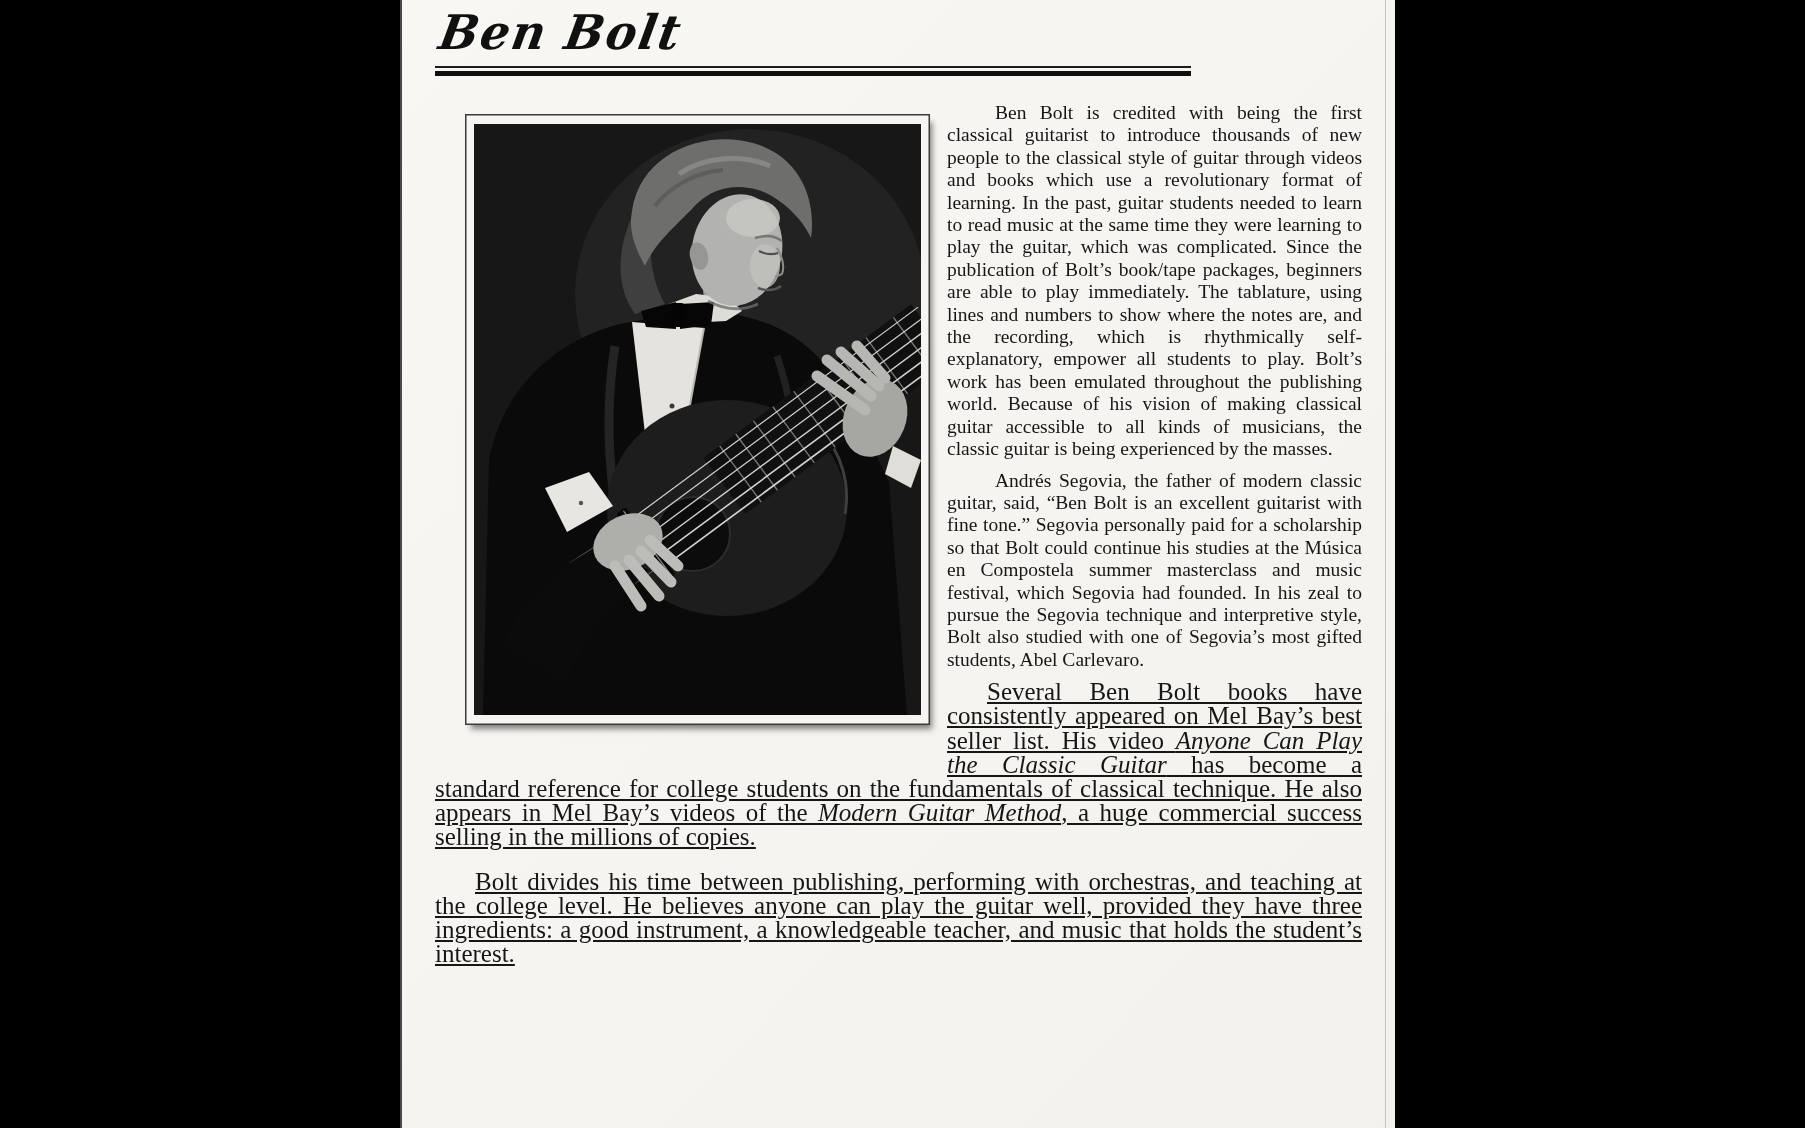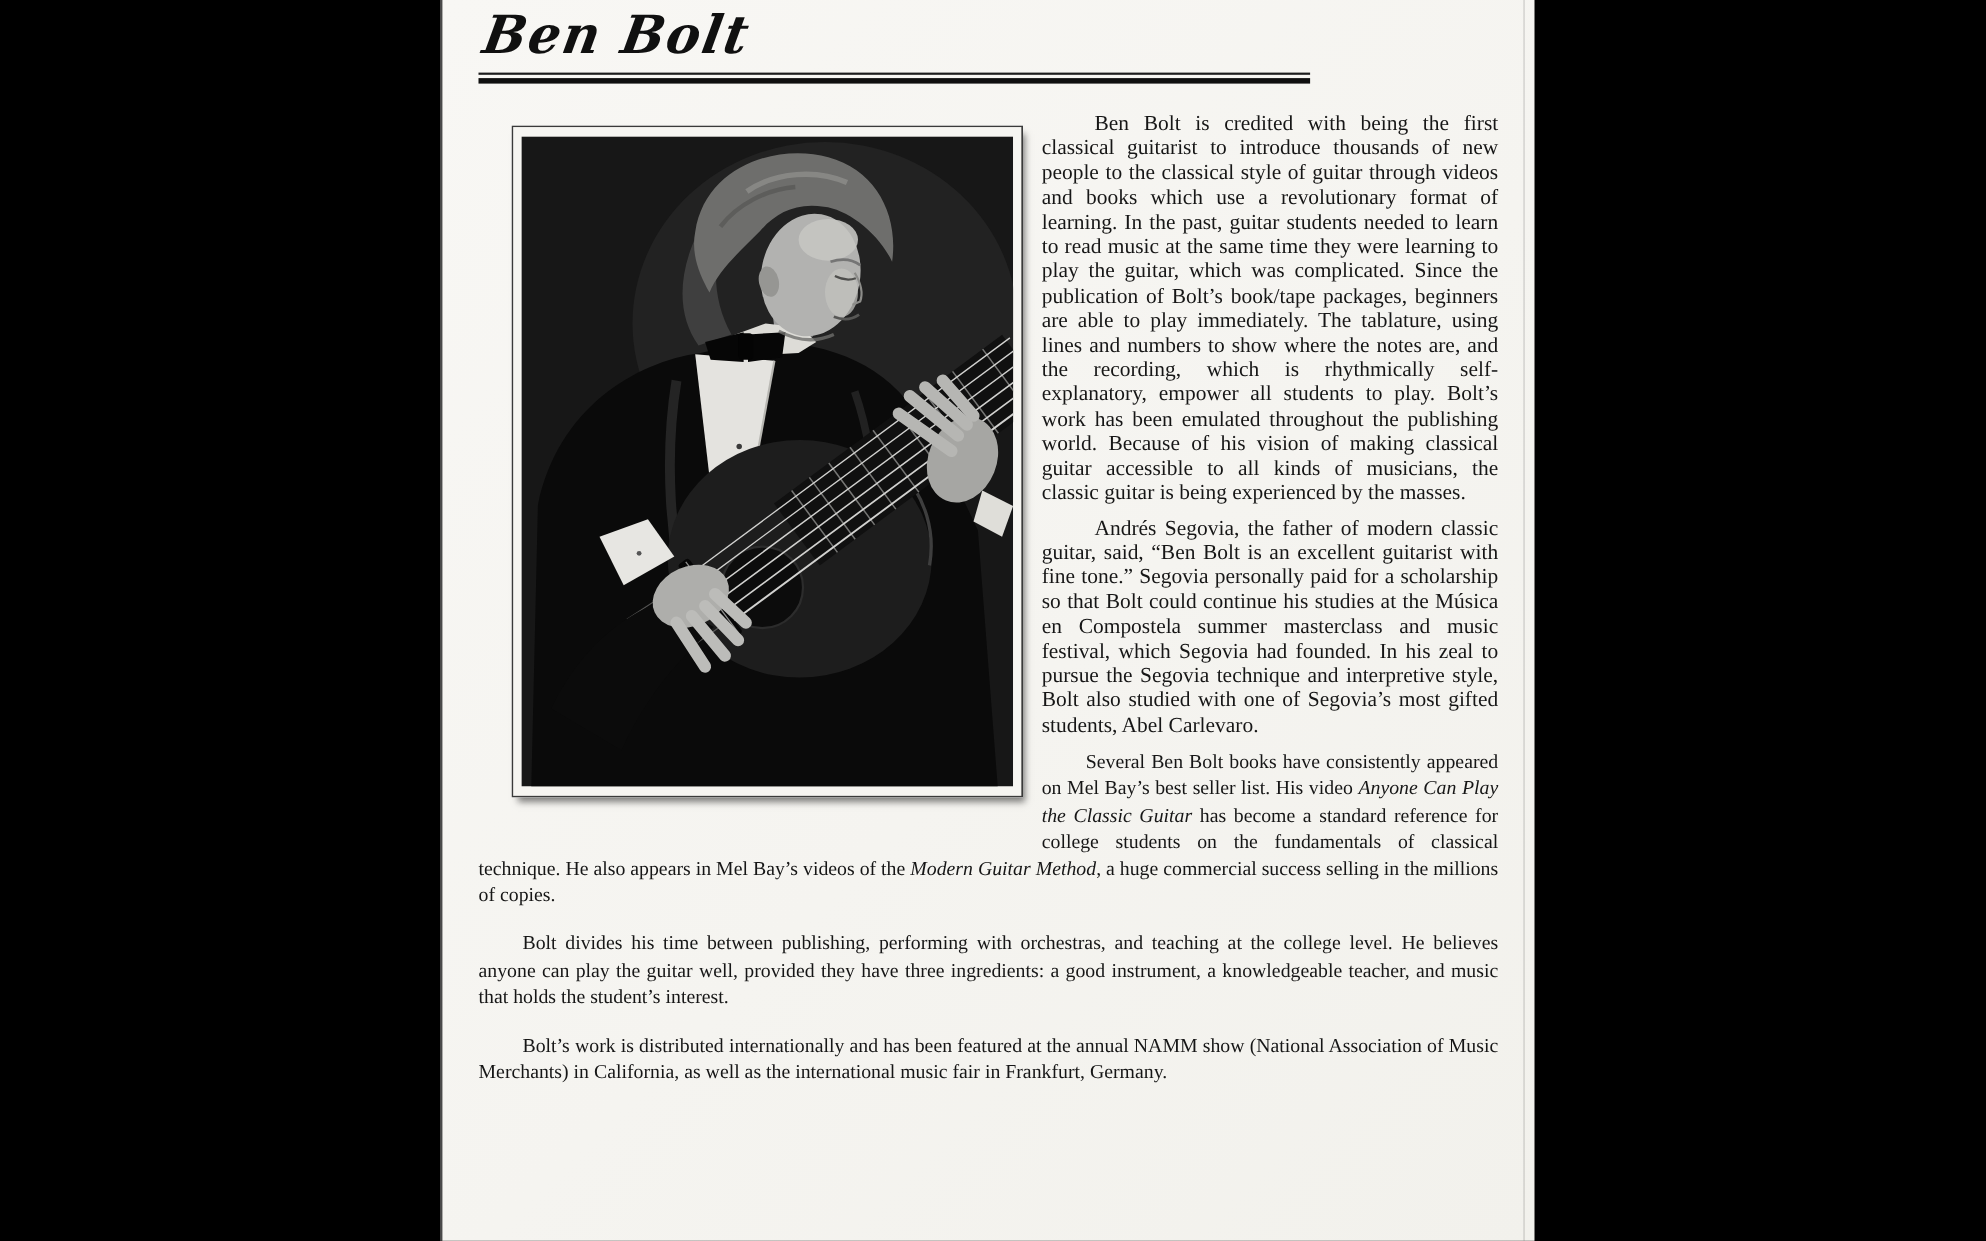--- a/index.html
+++ b/index.html
@@ -67,24 +67,25 @@
     text-align: justify;
     margin: 0;
   }
   p.wrap {
     font-size: 19.5px;
     line-height: 22.4px;
     text-indent: 48px;
     margin-bottom: 9px;
   }
   p.full {
-    font-size: 18px;
+    font-size: 25px;
     line-height: 24.2px;
     text-indent: 40px;
     margin-bottom: 20px;
+    text-decoration: underline;
   }
   p.para i { font-style: italic; }
 </style>
 </head>
 <body>
 
 <div class="page">
 
   <h1 class="title">Ben Bolt</h1>
 
@@ -211,16 +212,15 @@
             </g>
           </g>
         </g>
       </svg>
     </figure>
 
     <p class="para wrap"><span>Ben Bolt is credited with being the first classical guitarist to introduce thousands of new people to the classical style of guitar through videos and books which use a revolutionary format of learning.  In the past, guitar students needed to learn to read music at the same time they were learning to play the guitar, which was complicated.  Since the publication of Bolt’s book/tape packages, beginners are able to play immediately.  The tablature, using lines and numbers to show where the notes are, and the recording, which is rhythmically self-explanatory, empower all students to play.  Bolt’s work has been emulated throughout the publishing world.  Because of his vision of making classical guitar accessible to all kinds of musicians, the classic guitar is being experienced by the masses.</span></p>
     <p class="para wrap"><span>Andrés Segovia, the father of modern classic guitar, said, “Ben Bolt is an excellent guitarist with fine tone.”  Segovia personally paid for a scholarship so that Bolt could continue his studies at the Música en Compostela summer masterclass and music festival, which Segovia had founded.  In his zeal to pursue the Segovia technique and interpretive style, Bolt also studied with one of Segovia’s most gifted students, Abel Carlevaro.</span></p>
     <p class="para full"><span>Several Ben Bolt books have consistently appeared on Mel Bay’s best seller list.  His video </span><i>Anyone Can Play the Classic Guitar</i><span> has become a standard reference for college students on the fundamentals of classical technique.  He also appears in Mel Bay’s videos of the </span><i>Modern Guitar Method</i><span>, a huge commercial success selling in the millions of copies.</span></p>
     <p class="para full"><span>Bolt divides his time between publishing, performing with orchestras, and teaching at the college level.  He believes anyone can play the guitar well, provided they have three ingredients: a good instrument, a knowledgeable teacher, and music that holds the student’s interest.</span></p>
-    <p class="para full"><span>Bolt’s work is distributed internationally and has been featured at the annual NAMM show (National Association of Music Merchants) in California, as well as the international music fair in Frankfurt, Germany.</span></p>
 
   </div>
 </div>
 
 </body></html>

